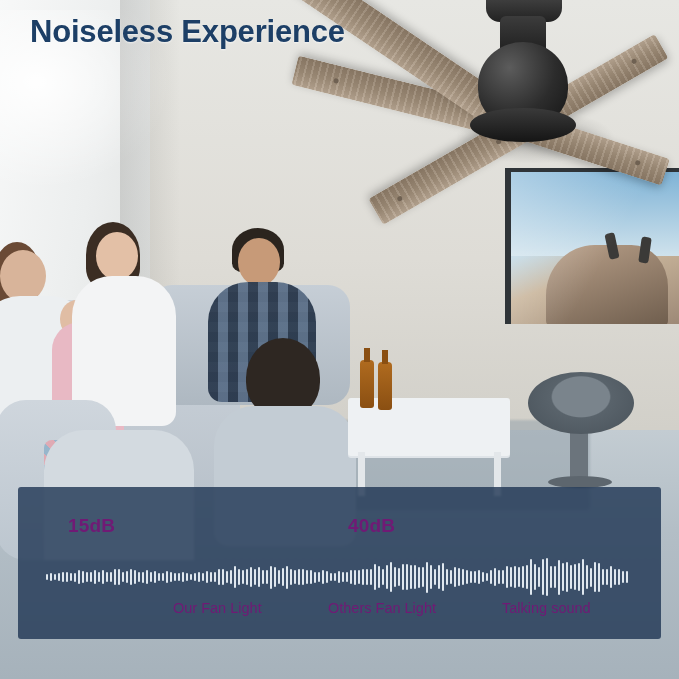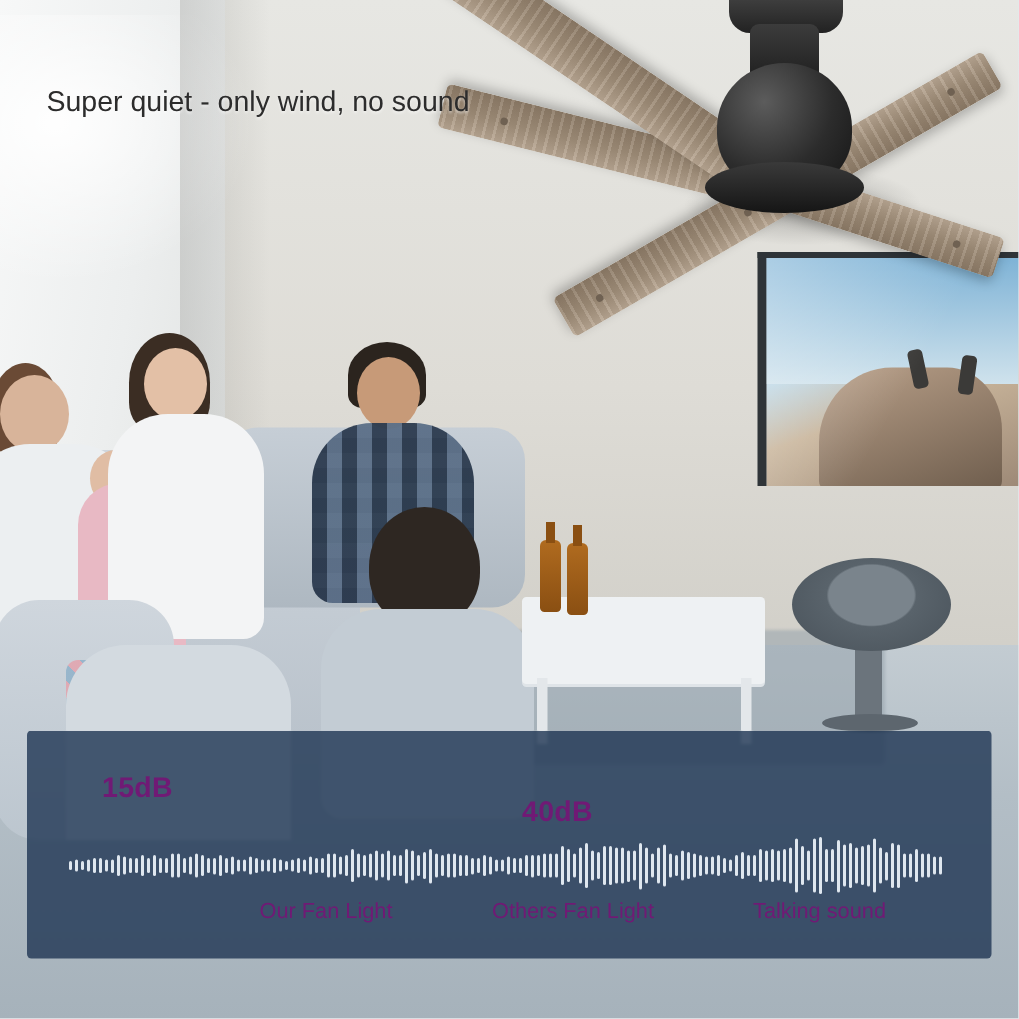--- a/index.html
+++ b/index.html
@@ -296,28 +296,28 @@
           <div class="screw" style="left:118px; top:11px;"></div>
       </div>
 
       <div class="hub-canopy"></div>
       <div class="hub-neck"></div>
       <div class="hub"></div>
       <div class="hub-ring"></div>
     </div>
   </div>
 
-  <div class="subtitle">Super quiet - only wind, no sound</div>
+  <div class="title">Noiseless Experience</div>
 
   <div class="db-panel">
 
     <div class="db-item" style="left:50px; top:28px; width:152px;">
       <div class="db-value">15dB</div>
     </div>
-    <div class="db-item" style="left:330px; top:44px; width:152px;">
+    <div class="db-item" style="left:330px; top:28px; width:152px;">
       <div class="db-value">40dB</div>
     </div>
 
     <div class="db-item" style="left:310px; top:113px; width:192px;">
       <div class="db-label">Others Fan Light</div>
     </div>
     <div class="db-item" style="left:155px; top:113px; width:180px;">
       <div class="db-label">Our Fan Light</div>
     </div>
     <div class="db-item" style="left:484px; top:113px; width:180px;">

